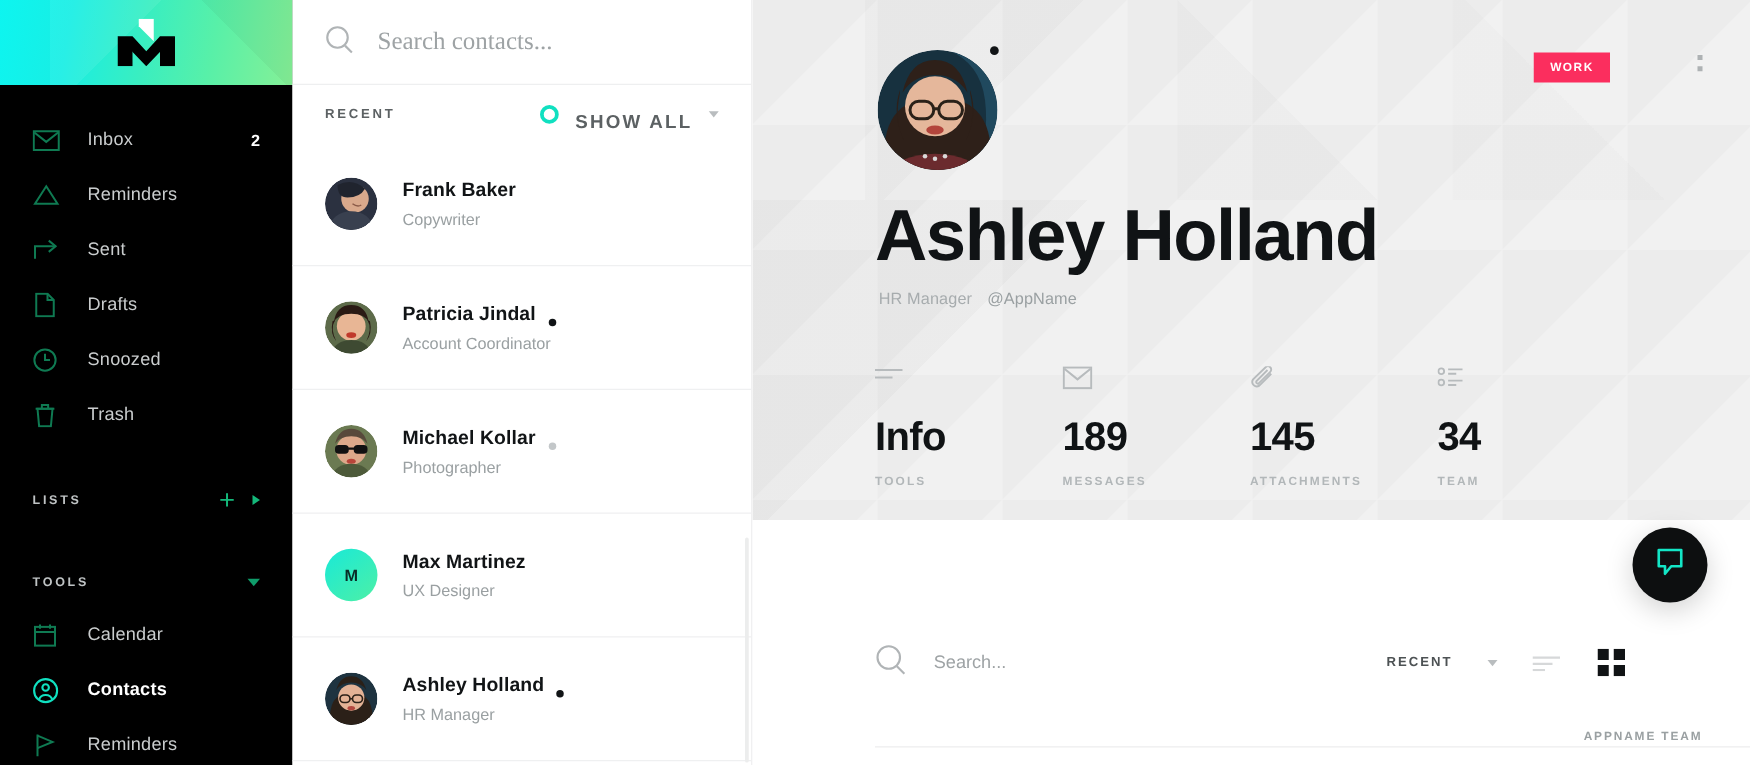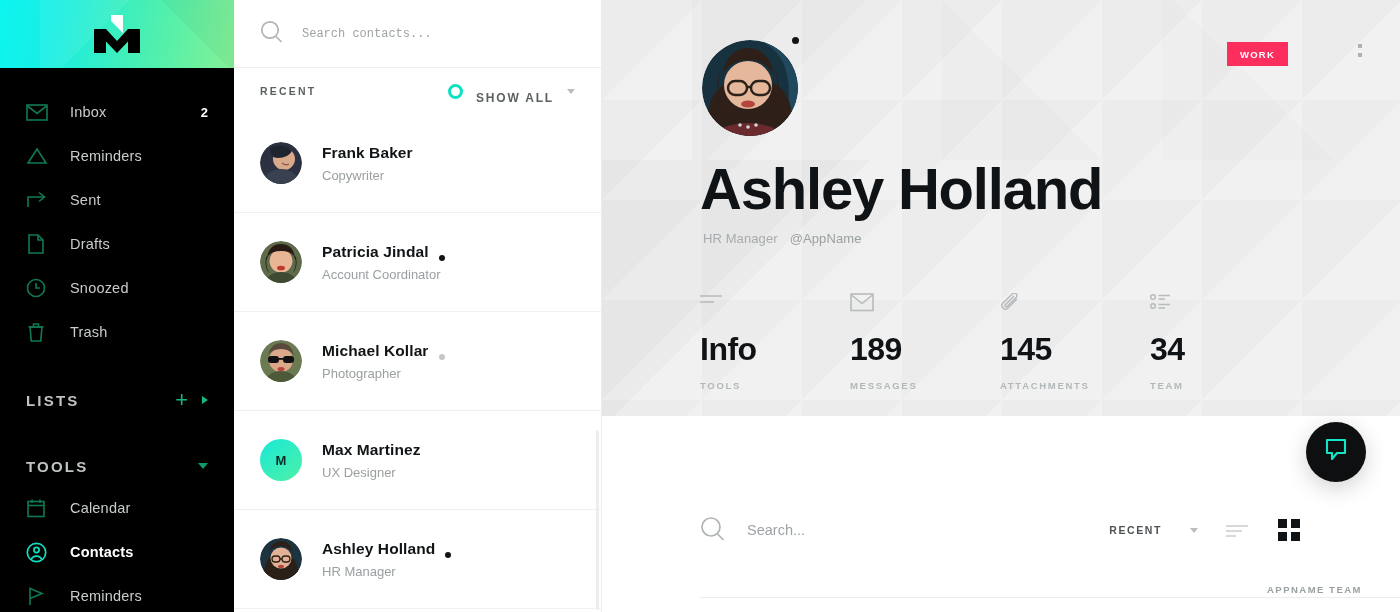--- a/index.html
+++ b/index.html
@@ -43,54 +43,54 @@
     font-size: 14.5px; color: #c9cccd; letter-spacing: .2px;
   }
   .nav-badge { margin-left: auto; font-size: 13px; font-weight: bold; color: #ffffff; }
   .nav-item.active .nav-label { color: #ffffff; font-weight: bold; }
 
   .section-head {
     display:flex; align-items:center;
     height: 40px; padding: 0 26px; margin-top: 26px;
   }
   .section-title {
-    font-size: 15px; letter-spacing: 2.2px; color: #bfc3c4; font-weight: bold;
+    font-size: 10px; letter-spacing: 2.2px; color: #bfc3c4; font-weight: bold;
   }
   .section-actions { margin-left:auto; display:flex; align-items:center; gap: 14px; }
   .plus-btn { color:#14b87a; font-size: 22px; line-height:1; font-weight:300; cursor:pointer; }
   .caret-r { width:0;height:0;border-left:6px solid #14b87a;border-top:4px solid transparent;border-bottom:4px solid transparent;cursor:pointer;}
   .caret-d { width:0;height:0;border-top:6px solid #0f9c6a;border-left:5px solid transparent;border-right:5px solid transparent;cursor:pointer;}
 
   
   .list-panel {
     width: 368px; flex: 0 0 368px; height: 612px;
     background: #ffffff; border-right: 1px solid #ebeced;
     position: relative;
   }
   .search-bar {
     height: 68px; display: flex; align-items: center;
     padding: 0 26px; border-bottom: 1px solid #eeeff0;
   }
   .search-bar .ico { flex:0 0 26px; }
   .search-input {
     border:none; outline:none; margin-left: 16px;
-    font-size: 12px; color: #701a75; width: 100%;
-    font-family: Liberation Mono, monospace; background:transparent;
+    font-size: 20px; color: #701a75; width: 100%;
+    font-family: Liberation Serif, serif; background:transparent;
   }
   .search-input::placeholder { color: #9ea3a5; }
   .list-head {
     height: 46px; display:flex; align-items:center; padding: 0 26px;
   }
   .list-head-title { font-size: 10.5px; letter-spacing: 2.2px; color: #5c6163; font-weight: bold; }
   .list-head-right { margin-left:auto; display:flex; align-items:center; gap: 13px; }
   .ring {
     width: 15px; height: 15px; border-radius: 50%;
     border: 3px solid #10e0c0; box-sizing: border-box;
   }
-  .show-all { font-size: 12px; letter-spacing: 1.8px; color: #5c6163; font-weight: bold; margin-top: 13px; }
+  .show-all { font-size: 15px; letter-spacing: 1.8px; color: #5c6163; font-weight: bold; margin-top: 13px; }
   .caret-sm { width:0;height:0;border-top:5px solid #b9bdbf;border-left:4.5px solid transparent;border-right:4.5px solid transparent;}
 
   .contact-row {
     display:flex; align-items:center; height: 99px;
     padding: 0 26px; border-bottom: 1px solid #eff0f1; cursor:pointer;
   }
   .avatar {
     width: 42px; height: 42px; border-radius: 50%;
     flex: 0 0 42px; overflow:hidden; position:relative;
   }

